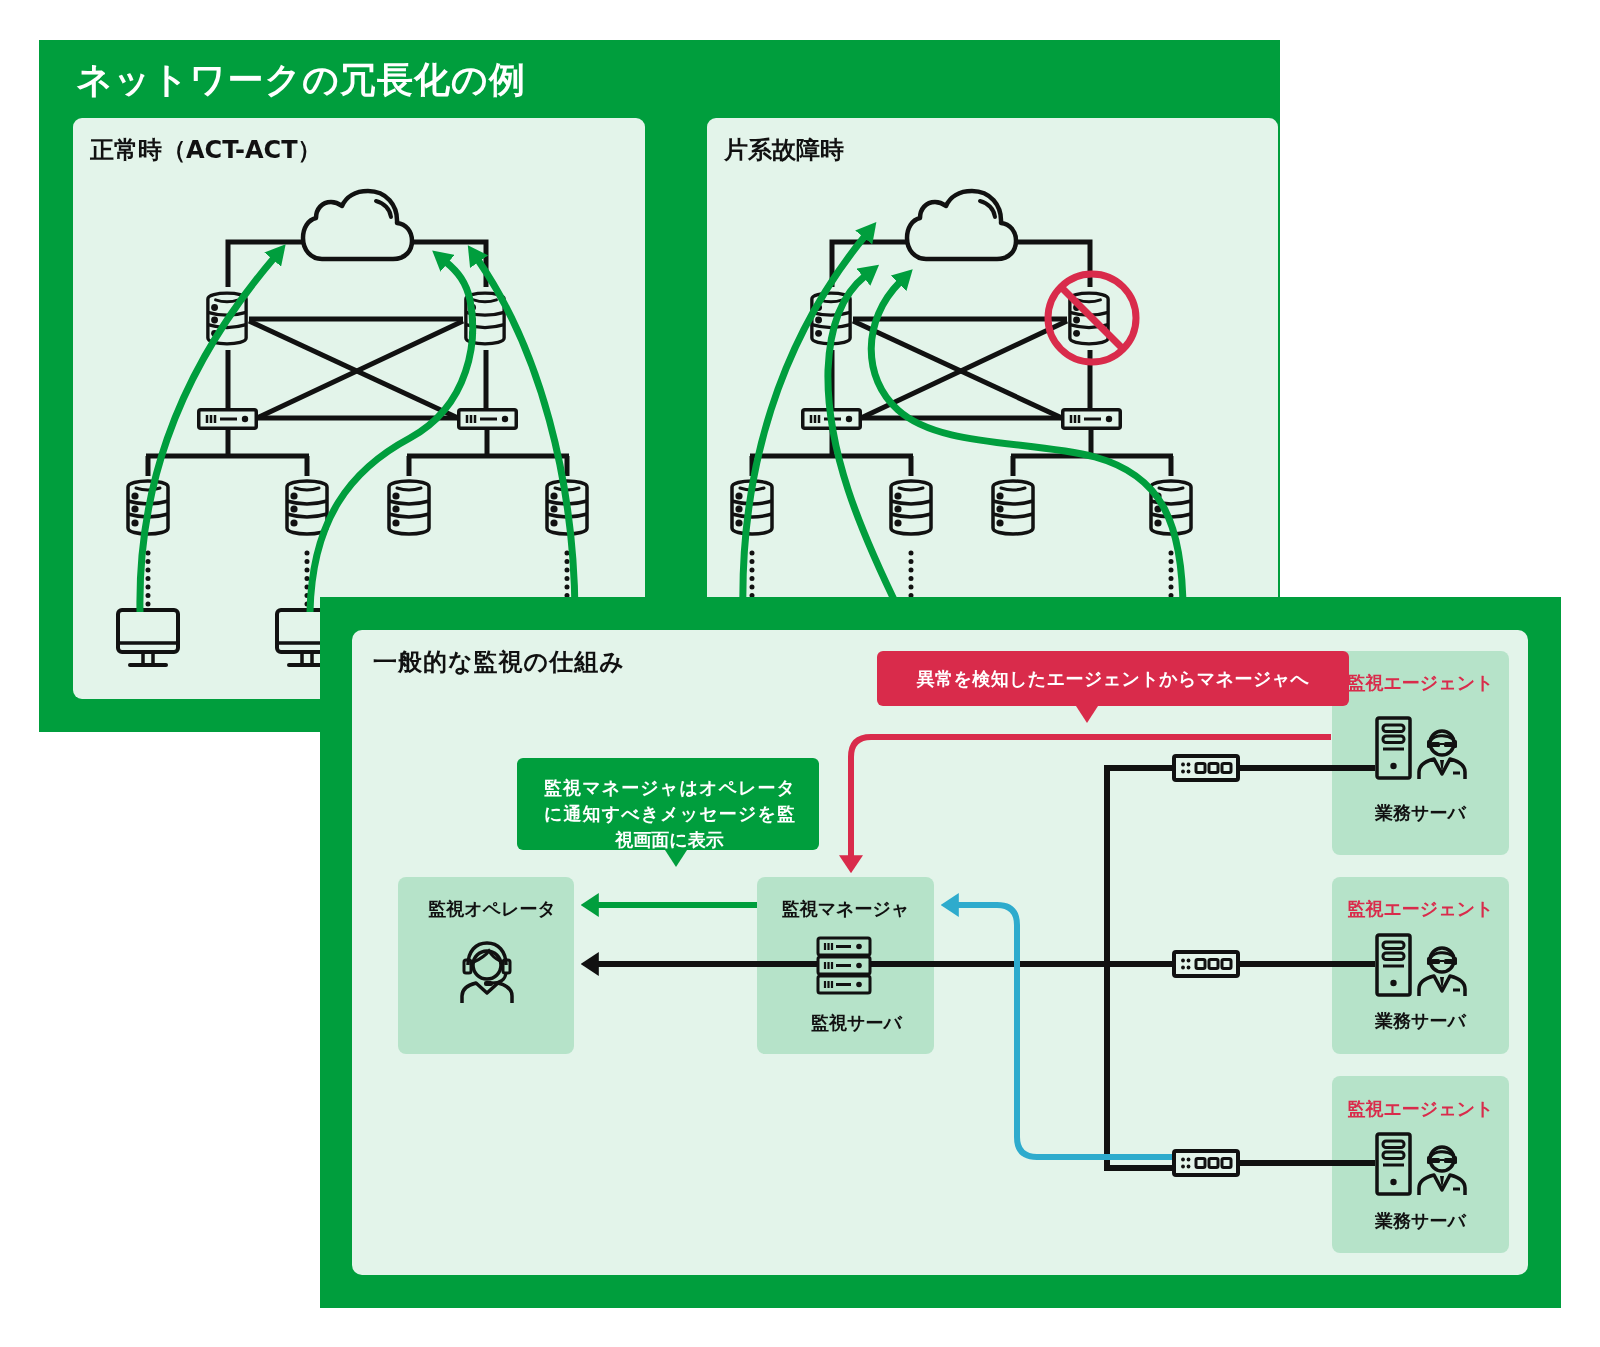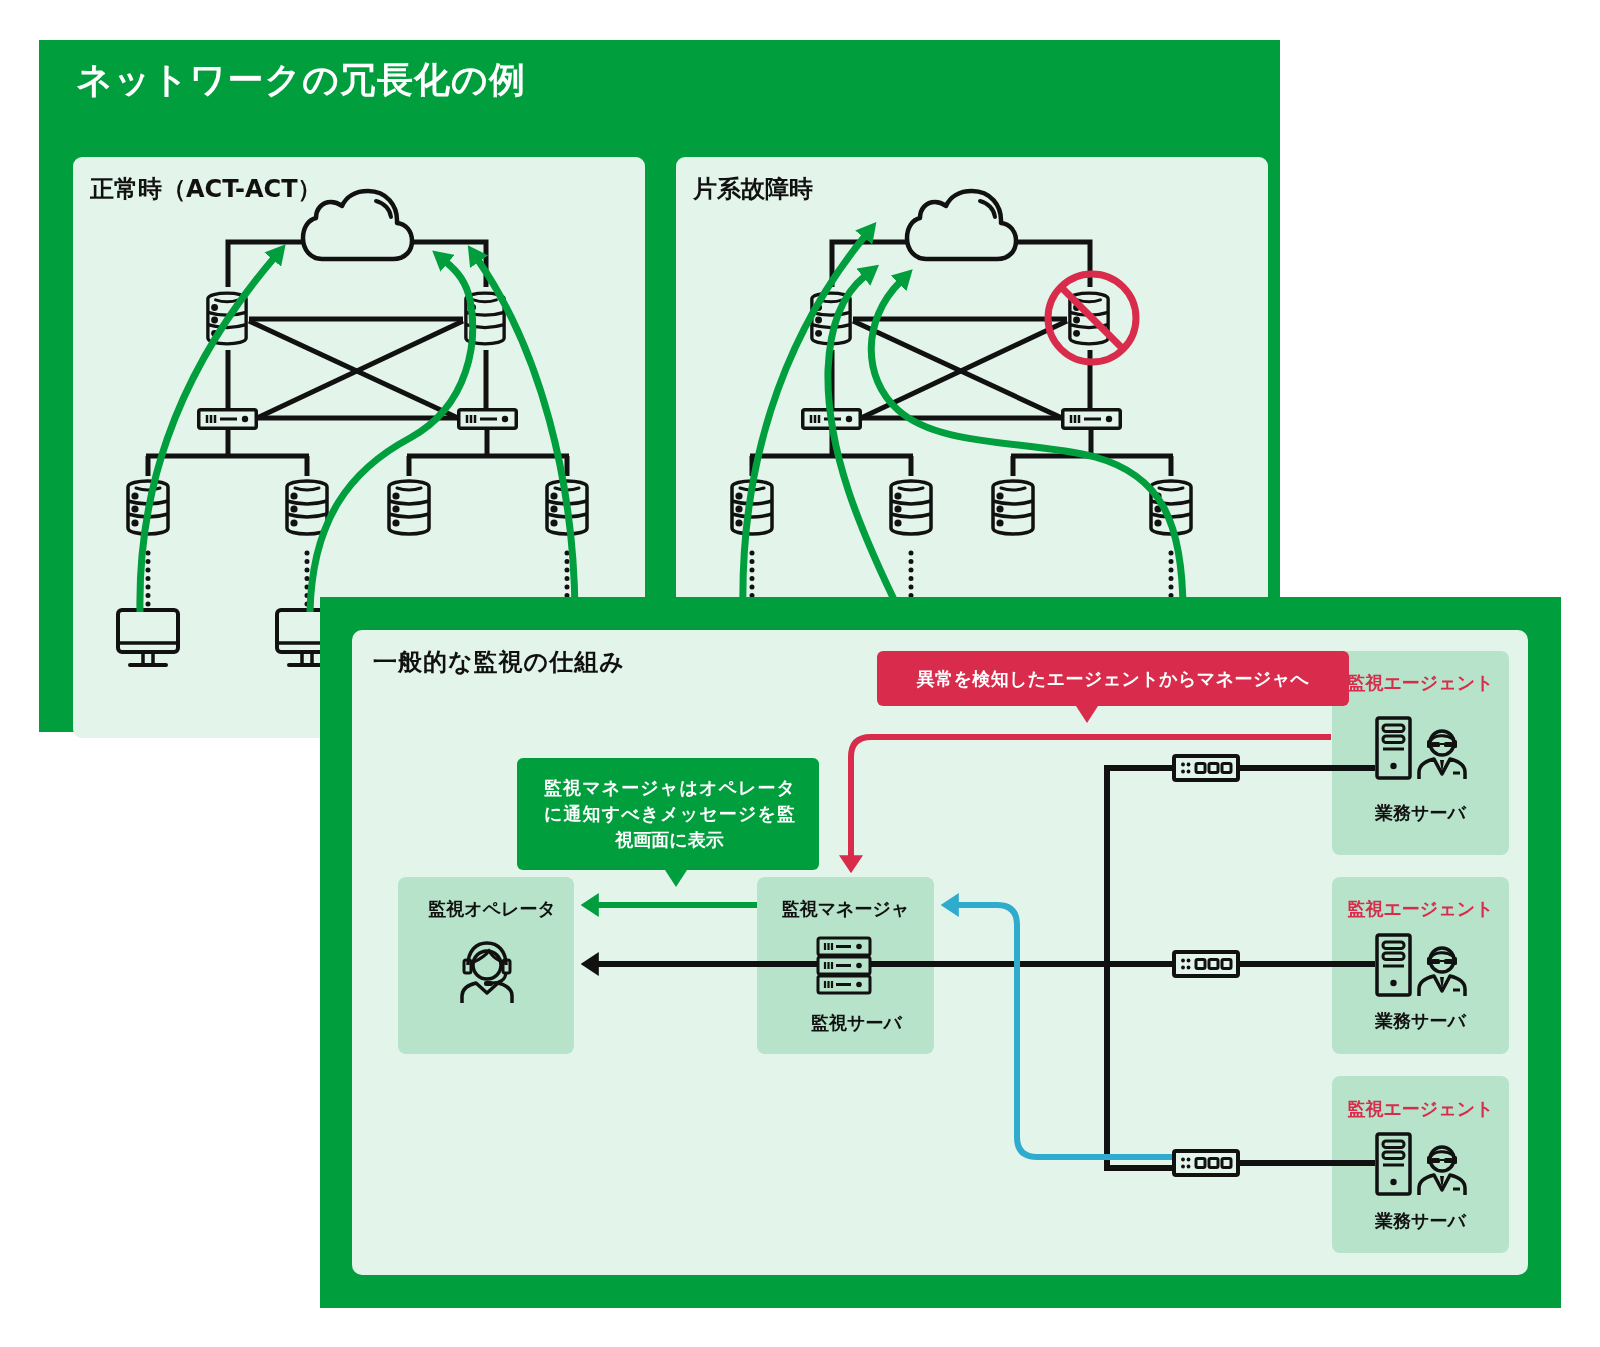--- a/index.html
+++ b/index.html
@@ -7,43 +7,43 @@
     --red:#d92b4b; --blue:#2eabcd; --ink:#111111;
   }
   html,body{margin:0;padding:0;}
   body{
     width:1600px;height:1347px;position:relative;overflow:hidden;background:#ffffff;
     font-family:"DejaVu Sans","Liberation Sans",sans-serif;
   }
   
   .sec-top{position:absolute;left:39px;top:40px;width:1241px;height:692px;background:var(--green);z-index:1;}
   .main-title{position:absolute;left:37px;top:24px;font-size:36px;line-height:32px;font-weight:bold;color:#fff;letter-spacing:1px;white-space:nowrap;}
-  .panel{position:absolute;top:78px;height:581px;background:var(--panel);border-radius:9px;margin-top:39px;}
+  .panel{position:absolute;top:78px;height:581px;background:var(--panel);border-radius:9px;}
   #panel-normal{left:34px;width:572px;}
-  #panel-failure{left:637px;width:571px;padding-left:21px;}
+  #panel-failure{left:668px;width:571px;}
   .panel-title{position:absolute;left:17px;top:18px;font-size:24px;line-height:28px;font-weight:bold;color:var(--ink);white-space:nowrap;}
   #net-svg{position:absolute;left:0;top:0;width:1600px;height:1347px;z-index:2;pointer-events:none;}
   #net-svg .ln{fill:none;stroke:var(--ink);stroke-width:5;stroke-linejoin:miter;}
   #net-svg .dots{stroke:var(--ink);stroke-width:5;stroke-linecap:round;stroke-dasharray:0 8.5;}
   #net-svg .garrow{fill:none;stroke:var(--green);stroke-width:7;stroke-linecap:butt;}
 
   
   .sec-bottom{position:absolute;left:320px;top:597px;width:1241px;height:711px;background:var(--green);z-index:5;}
   .inner{position:absolute;left:32px;top:33px;width:1176px;height:645px;background:var(--panel);border-radius:10px;z-index:0;}
   .sec-title{position:absolute;left:53px;top:52px;font-size:24px;line-height:26px;font-weight:bold;color:var(--ink);white-space:nowrap;z-index:3;letter-spacing:1px;}
   .box{position:absolute;background:var(--box);border-radius:8px;z-index:1;}
   .box-label{position:absolute;left:0;width:100%;text-align:center;font-size:18px;line-height:22px;font-weight:bold;color:var(--ink);white-space:nowrap;}
   .box-label.red{color:var(--red);}
   #mon-svg{position:absolute;left:0;top:0;width:1241px;height:711px;z-index:2;pointer-events:none;}
   #mon-svg .wire{fill:none;stroke-width:6;}
   .callout{position:absolute;z-index:3;border-radius:6px;color:#fff;font-weight:bold;font-size:18px;box-sizing:border-box;}
   .callout::after{content:"";position:absolute;width:0;height:0;border-style:solid;}
   .jl{display:block;text-align:justify;text-align-last:justify;white-space:nowrap;}
   .ll{display:block;text-align:center;white-space:nowrap;}
-  #callout-manager{left:197px;top:161px;width:302px;height:112px;background:var(--green);padding:17px 24px 0 27px;line-height:26px;}
+  #callout-manager{left:197px;top:161px;width:302px;height:92px;background:var(--green);padding:17px 24px 0 27px;line-height:26px;}
   #callout-manager::after{left:148px;bottom:-17px;border-width:17px 11px 0 11px;border-color:var(--green) transparent transparent transparent;}
   #callout-agent{left:557px;top:54px;width:472px;height:55px;background:var(--red);line-height:55px;text-align:center;letter-spacing:0.4px;white-space:nowrap;}
   #callout-agent::after{left:199px;bottom:-17px;border-width:17px 11px 0 11px;border-color:var(--red) transparent transparent transparent;}
   #callout-snmp{left:361px;top:512px;width:300px;height:144px;background:var(--blue);padding:16px 19px 0 22px;line-height:29px;}
   #callout-snmp::after{right:-19px;top:17px;border-width:12px 0 12px 19px;border-color:transparent transparent transparent var(--blue);}
 </style>
 </head>
 <body>
 
 <div class="sec-top">

